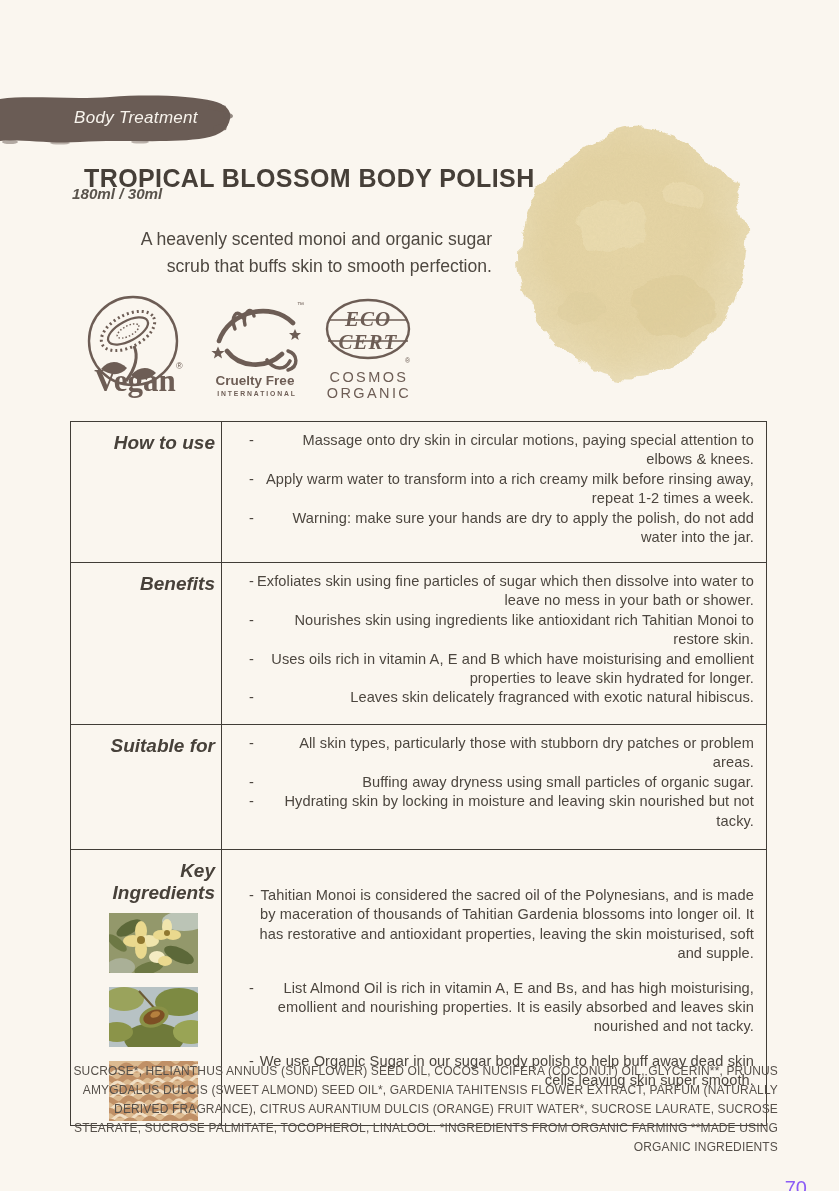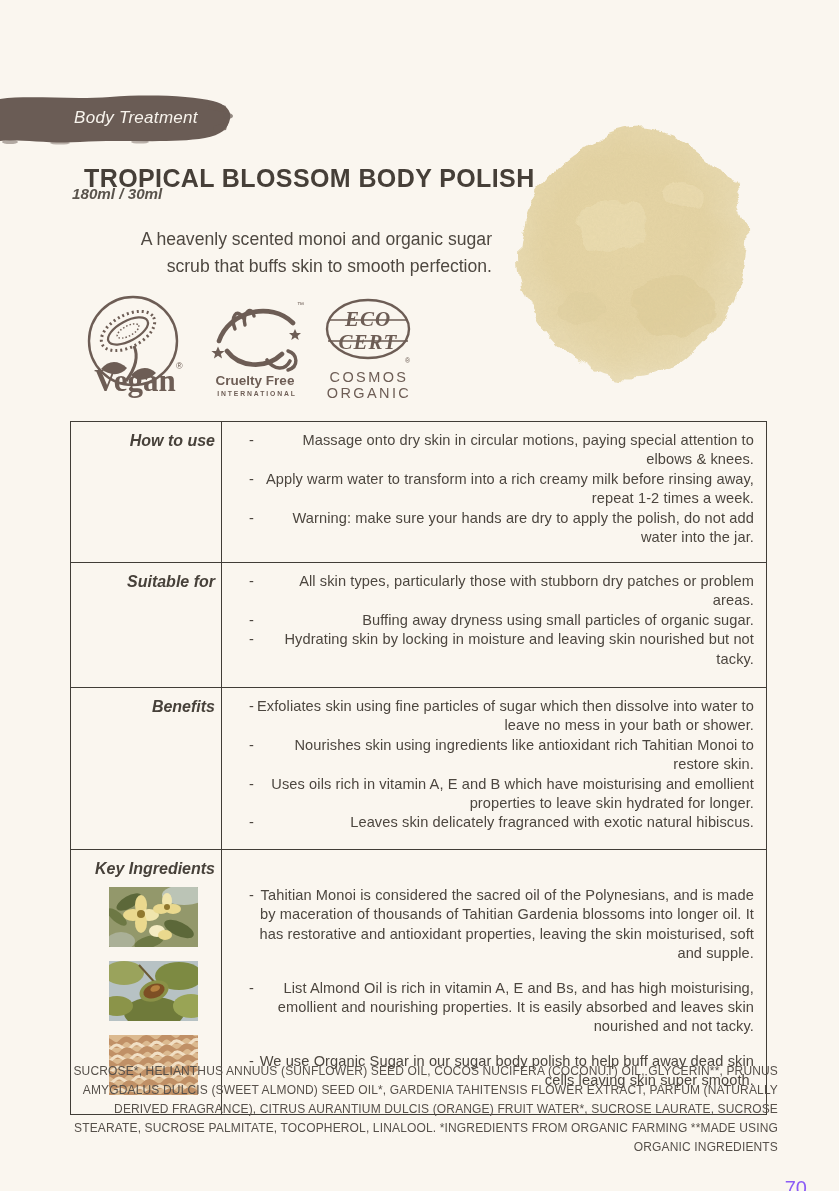--- a/index.html
+++ b/index.html
@@ -40,21 +40,21 @@
   .cf-sub{font-size:6.8px;letter-spacing:1.9px;font-weight:700;}
   .eco-word{font-family:"Liberation Serif",serif;font-style:italic;font-weight:700;font-size:21px;letter-spacing:1px;}
   .eco-sub{font-size:14.5px;letter-spacing:2.4px;}
   
   .info-table{
     position:absolute;left:70px;top:421px;width:697px;
     border-collapse:collapse;table-layout:fixed;
   }
   .info-table td{border:1px solid #413d37;vertical-align:top;}
   .label-cell{width:133px;padding:10px 6px 4px 11px;}
-  .row-label{font-style:italic;font-weight:700;font-size:16px;color:#47413a;}
+  .row-label{font-style:italic;font-weight:700;font-size:19px;color:#47413a;}
   .content-cell{padding:9px 12px 8px 8px;}
   .bullet{display:flex;font-size:14.6px;line-height:19.4px;color:#4c463f;letter-spacing:.1px;}
   .dash{width:21px;flex:0 0 21px;padding-left:3px;}
   .btxt{flex:1;}
   .bullet.rich{margin-bottom:15px;}
   .ki-list{margin-top:27px;}
   .ki-img{display:block;margin:14px 0 0 23px;}
   .ki-img.first{margin-top:9px;}
   b{font-weight:400;}
   
@@ -179,58 +179,58 @@
               <span class="dash">-</span>
               <span class="btxt">Apply warm water to transform into a rich creamy milk before rinsing away, repeat 1-2 times a week.</span>
             </div>
         <div class="bullet">
               <span class="dash">-</span>
               <span class="btxt">Warning: make sure your hands are dry to apply the polish, do not add water into the jar.</span>
             </div>
       </td>
     </tr>
     <tr>
+      <td class="label-cell" style="height:147px;">
+        <div class="row-label">Benefits</div>
+      </td>
+      <td class="content-cell">
+        <div class="bullet">
+              <span class="dash">-</span>
+              <span class="btxt">Exfoliates skin using fine particles of sugar which then dissolve into water to leave no mess in your bath or shower.</span>
+            </div>
+        <div class="bullet">
+              <span class="dash">-</span>
+              <span class="btxt">Nourishes skin using ingredients like antioxidant rich Tahitian Monoi to restore skin.</span>
+            </div>
+        <div class="bullet">
+              <span class="dash">-</span>
+              <span class="btxt">Uses oils rich in vitamin A, E and B which have moisturising and emollient properties to leave skin hydrated for longer.</span>
+            </div>
+        <div class="bullet">
+              <span class="dash">-</span>
+              <span class="btxt">Leaves skin delicately fragranced with exotic natural hibiscus.</span>
+            </div>
+      </td>
+    </tr>
+    <tr>
       <td class="label-cell" style="height:110px;">
         <div class="row-label">Suitable for</div>
       </td>
       <td class="content-cell">
         <div class="bullet">
               <span class="dash">-</span>
               <span class="btxt">All skin types, particularly those with stubborn dry patches or problem areas.</span>
             </div>
         <div class="bullet">
               <span class="dash">-</span>
               <span class="btxt">Buffing away dryness using small particles of organic sugar.</span>
             </div>
         <div class="bullet">
               <span class="dash">-</span>
               <span class="btxt">Hydrating skin by locking in moisture and leaving skin nourished but not tacky.</span>
-            </div>
-      </td>
-    </tr>
-    <tr>
-      <td class="label-cell" style="height:147px;">
-        <div class="row-label">Benefits</div>
-      </td>
-      <td class="content-cell">
-        <div class="bullet">
-              <span class="dash">-</span>
-              <span class="btxt">Exfoliates skin using fine particles of sugar which then dissolve into water to leave no mess in your bath or shower.</span>
-            </div>
-        <div class="bullet">
-              <span class="dash">-</span>
-              <span class="btxt">Nourishes skin using ingredients like antioxidant rich Tahitian Monoi to restore skin.</span>
-            </div>
-        <div class="bullet">
-              <span class="dash">-</span>
-              <span class="btxt">Uses oils rich in vitamin A, E and B which have moisturising and emollient properties to leave skin hydrated for longer.</span>
-            </div>
-        <div class="bullet">
-              <span class="dash">-</span>
-              <span class="btxt">Leaves skin delicately fragranced with exotic natural hibiscus.</span>
             </div>
       </td>
     </tr>
     <tr>
       <td class="label-cell" style="height:248px;padding-left:15px;">
         <div class="row-label">Key Ingredients</div>
 
         <svg class="ki-img first" width="89" height="60" viewBox="0 0 89 60">
           <rect width="89" height="60" fill="#93986b"></rect>
           <ellipse cx="75" cy="8" rx="22" ry="10" fill="#c6cfc9" opacity=".8"></ellipse>

